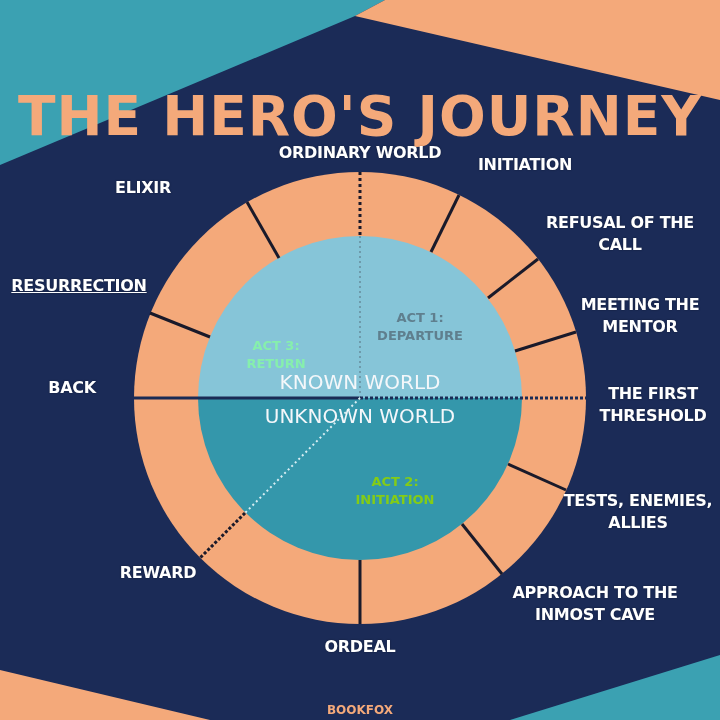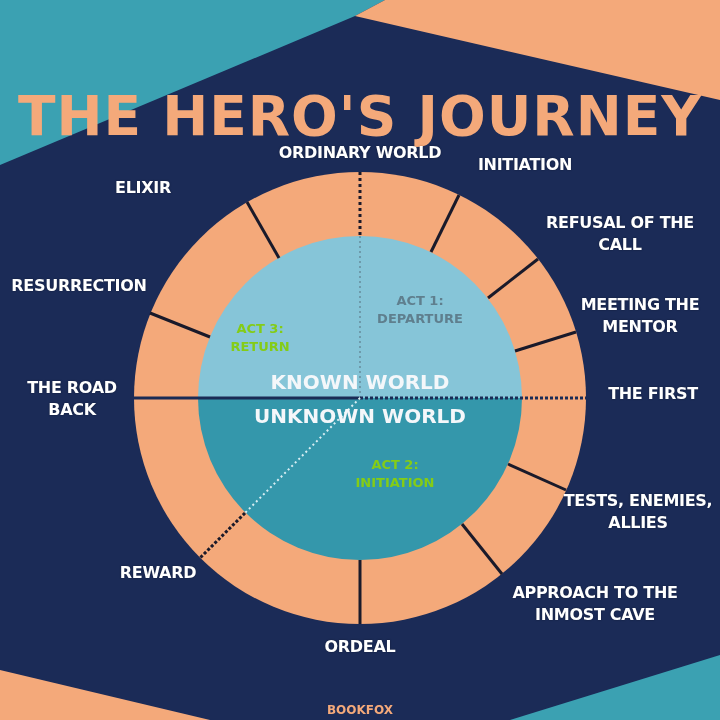--- a/index.html
+++ b/index.html
@@ -1,22 +1,22 @@
 <!DOCTYPE html>
 <html><head>
 <meta charset="utf-8">
 <style>
   html, body { margin: 0; padding: 0; }
   body { width: 720px; height: 720px; overflow: hidden; background: #1b2b57; font-family: "DejaVu Sans", "Liberation Sans", sans-serif; }
   .stage { position: relative; width: 720px; height: 720px; }
   svg.bg { position: absolute; left: 0; top: 0; }
   .title { position: absolute; left: 0; top: 84px; width: 720px; text-align: center; font-weight: bold; font-size: 55px; letter-spacing: 1px; color: #f4a97a; }
   .lbl { position: absolute; color: #ffffff; font-weight: bold; font-size: 16px; line-height: 22px; text-align: center; letter-spacing: -0.3px; text-shadow: 0 0 2px rgba(0,0,0,0.4); }
-  .act { position: absolute; font-weight: bold; font-size: 13px; line-height: 18px; text-align: center; }
-  .world { position: absolute; font-weight: bold; font-size: 20px; color: #f4f7fa; text-align: center; letter-spacing: 0px; }
+  .act { position: absolute; font-weight: bold; font-size: 13px; line-height: 18px; text-align: center; margin-top: 17px; }
+  .world { position: absolute; font-weight: normal; font-size: 20px; color: #f4f7fa; text-align: center; letter-spacing: 0px; }
   .credit { position: absolute; left: 0; top: 703px; width: 720px; text-align: center; font-weight: bold; font-size: 12px; color: #f4a97a; }
 </style>
 </head>
 <body>
 
 <div class="stage">
   <svg class="bg" width="720" height="720" viewBox="0 0 720 720">
 
     <rect x="0" y="0" width="720" height="720" fill="#1b2b57"></rect>
 
@@ -73,55 +73,55 @@
   <div class="lbl" style="left:530px; top:212px; width:180px;">
     <div>REFUSAL OF THE</div>
     <div>CALL</div>
   </div>
   <div class="lbl" style="left:560px; top:294px; width:160px;">
     <div>MEETING THE</div>
     <div>MENTOR</div>
   </div>
   <div class="lbl" style="left:586px; top:383px; width:134px;">
     <div>THE FIRST</div>
+    <div>THRESHOLD</div>
   </div>
   <div class="lbl" style="left:556px; top:490px; width:164px;">
     <div>TESTS, ENEMIES,</div>
     <div>ALLIES</div>
   </div>
   <div class="lbl" style="left:500px; top:582px; width:190px;">
     <div>APPROACH TO THE</div>
     <div>INMOST CAVE</div>
   </div>
   <div class="lbl" style="left:300px; top:636px; width:120px;">
     <div>ORDEAL</div>
   </div>
   <div class="lbl" style="left:100px; top:562px; width:116px;">
     <div>REWARD</div>
   </div>
   <div class="lbl" style="left:14px; top:377px; width:116px;">
-    <div>THE ROAD</div>
     <div>BACK</div>
   </div>
-  <div class="lbl" style="left:0px; top:275px; width:158px;">
+  <div class="lbl" style="left:0px; top:275px; width:158px;text-decoration:underline;">
     <div>RESURRECTION</div>
   </div>
   <div class="lbl" style="left:50px; top:177px; width:186px;">
     <div>ELIXIR</div>
   </div>
 
   <div class="act" style="left:370px; top:292px; width:100px; color:#5f7f8e;">
     <div>ACT 1:</div>
     <div>DEPARTURE</div>
   </div>
   <div class="act" style="left:345px; top:456px; width:100px; color:#84cc16;">
     <div>ACT 2:</div>
     <div>INITIATION</div>
   </div>
-  <div class="act" style="left:220px; top:320px; width:80px; color:#84cc16;">
+  <div class="act" style="left:236px; top:320px; width:80px; color:#86efac;">
     <div>ACT 3:</div>
     <div>RETURN</div>
   </div>
 
   <div class="world" style="left:230px; top:370px; width:260px;">KNOWN WORLD</div>
   <div class="world" style="left:210px; top:404px; width:300px;">UNKNOWN WORLD</div>
 
   <div class="credit">BOOKFOX</div>
 </div>
 

